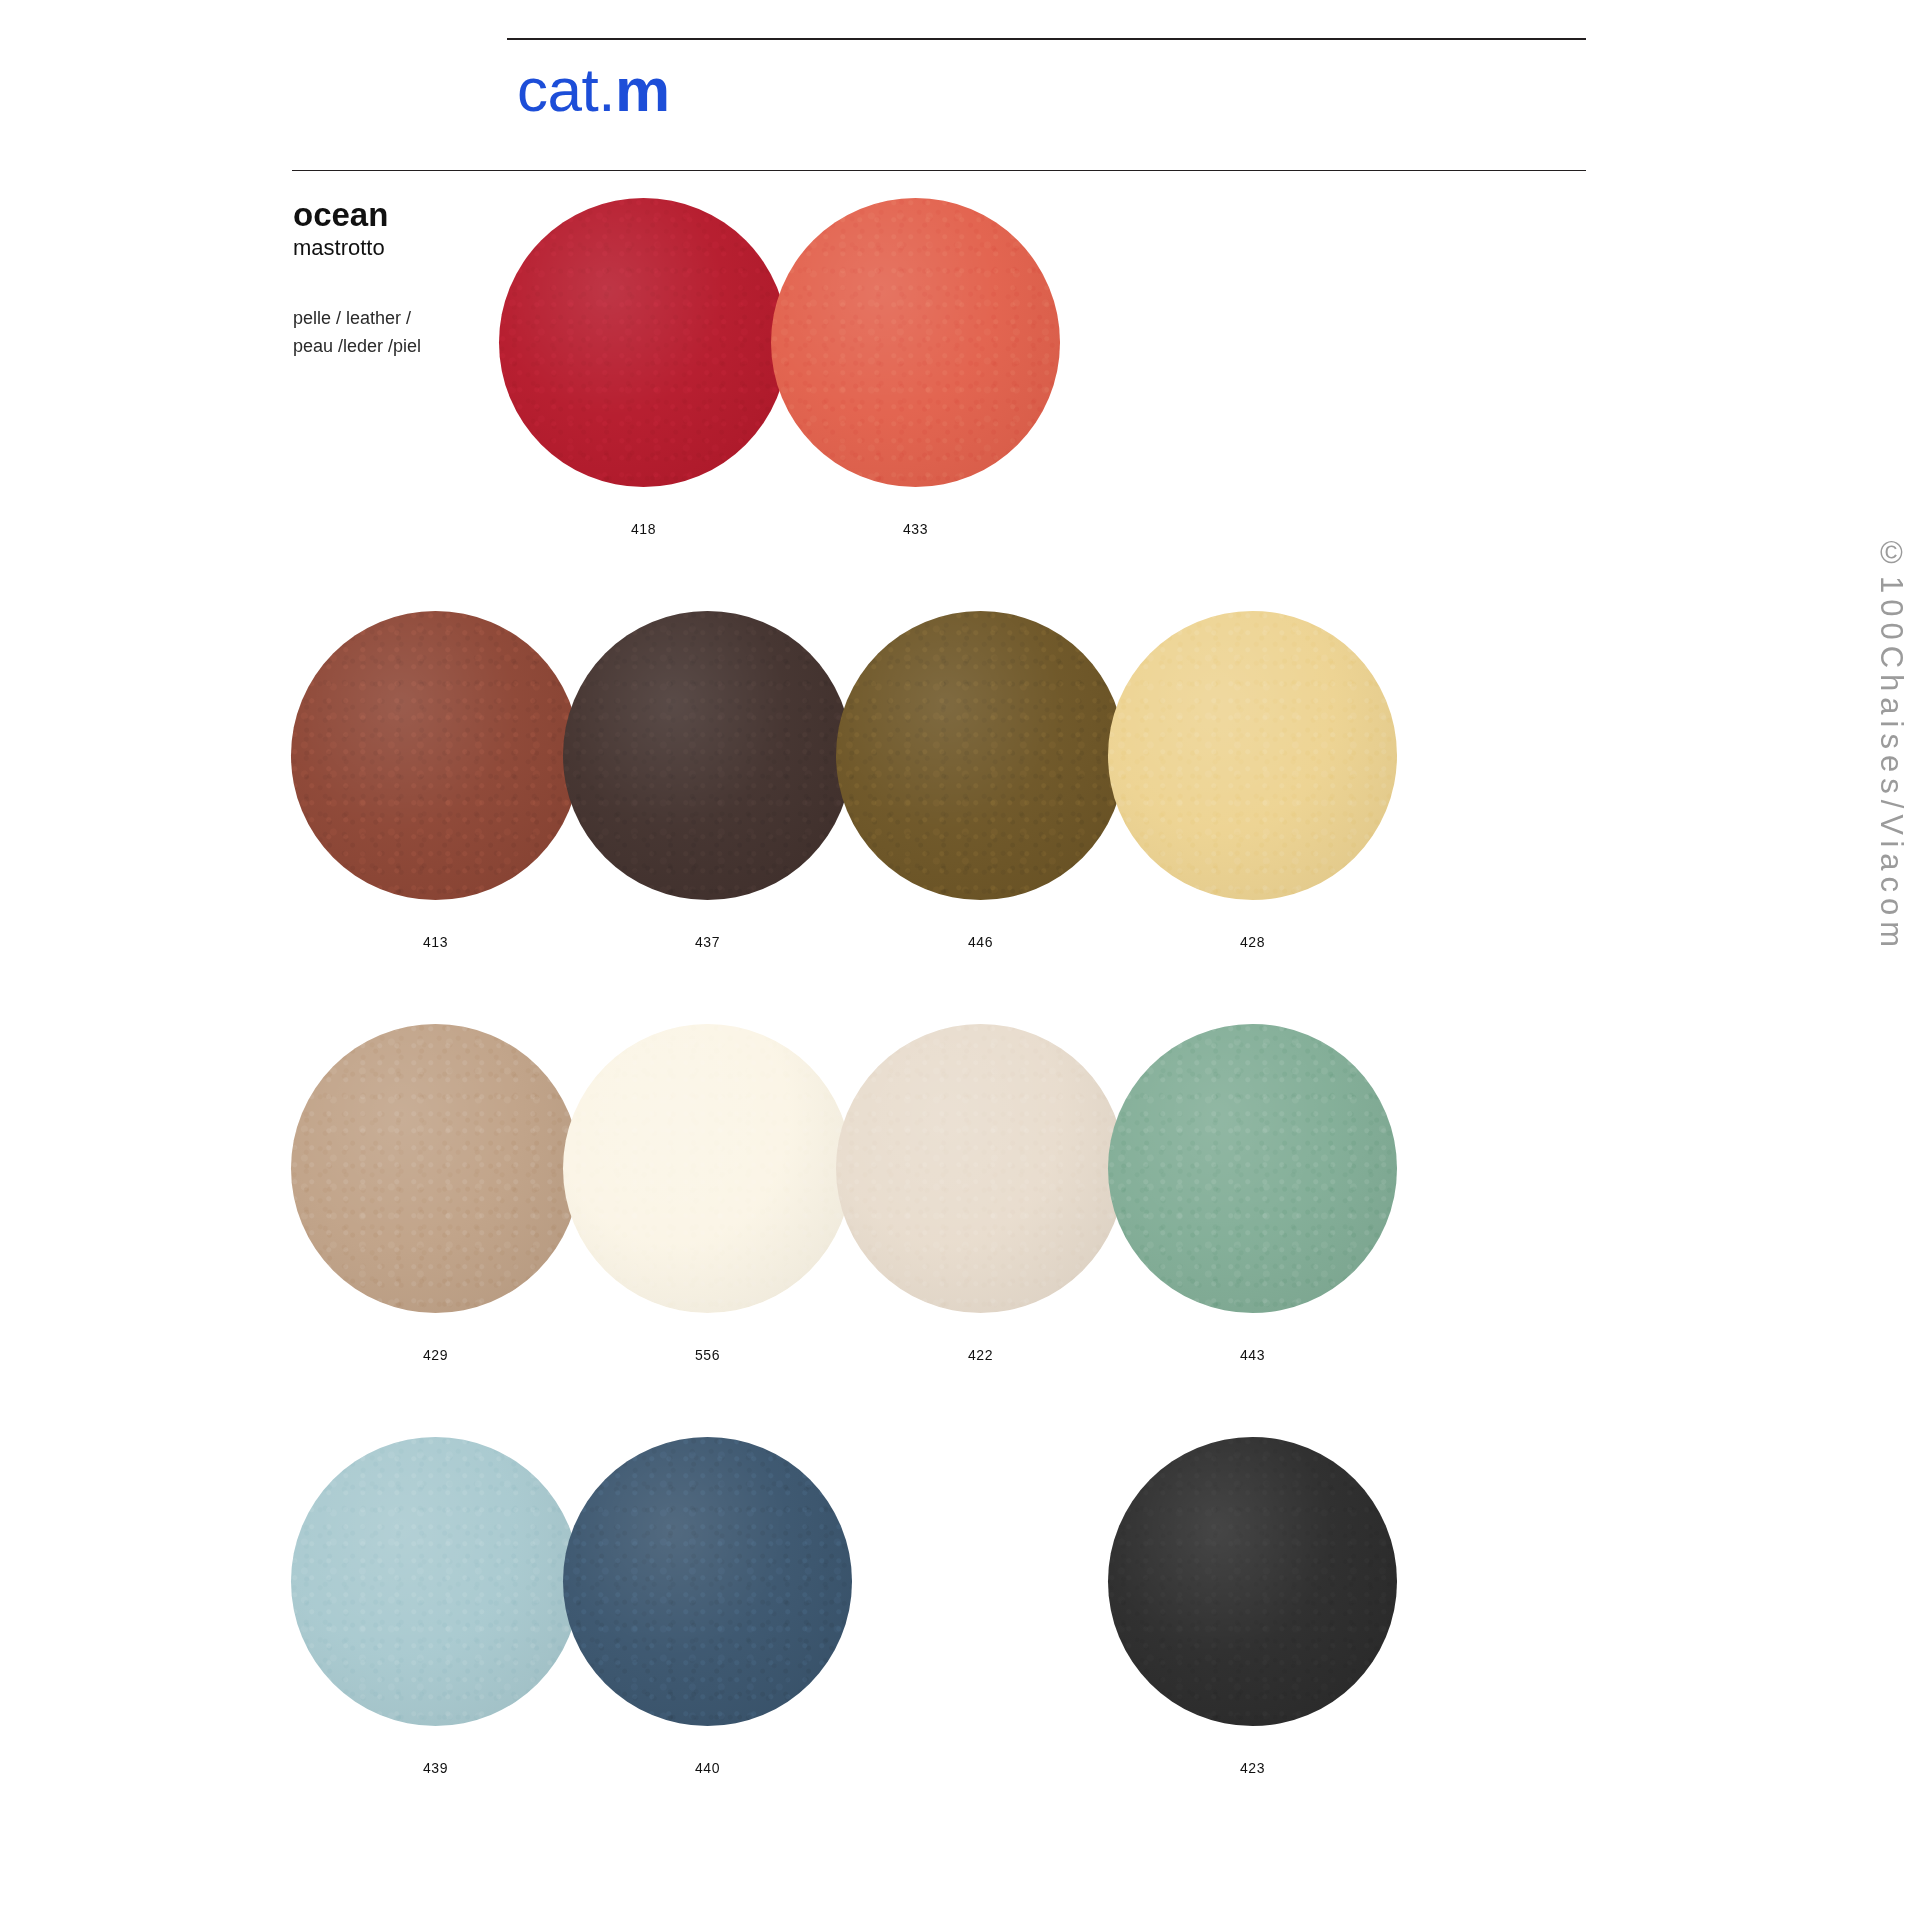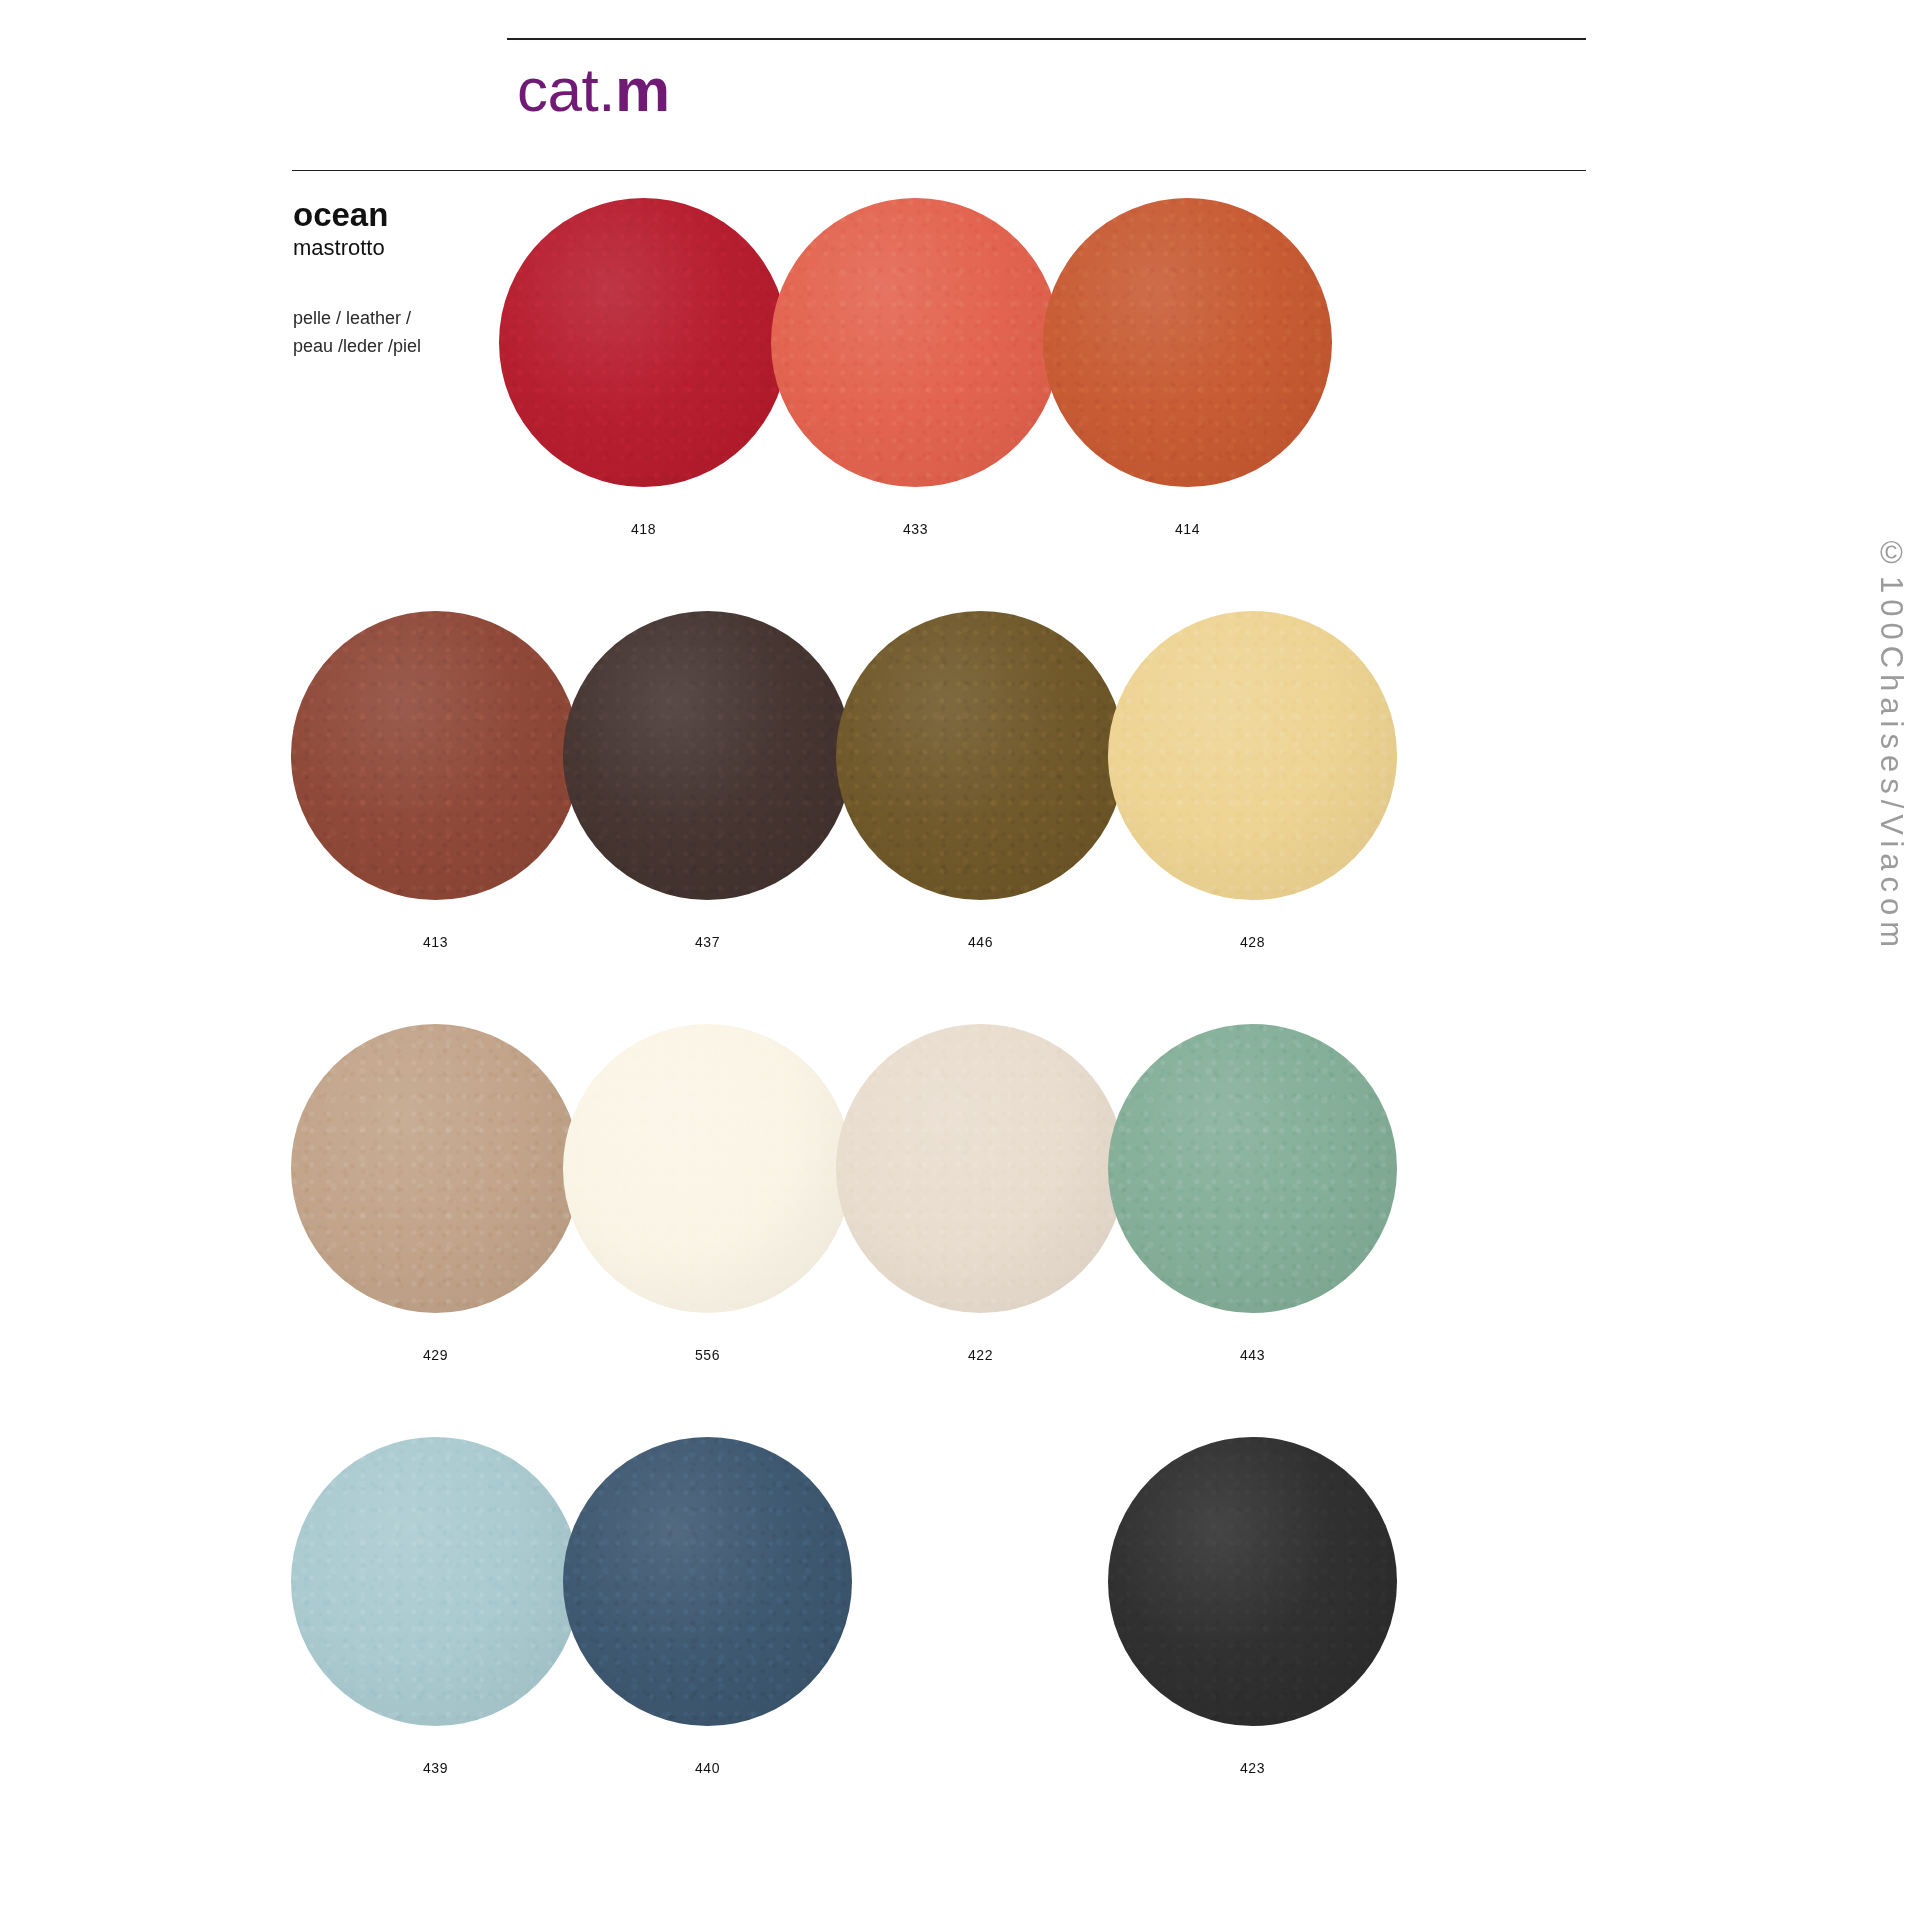--- a/index.html
+++ b/index.html
@@ -24,21 +24,21 @@
     width: 1079px;
     height: 2px;
     background: #231f20;
   }
   #cat-title {
     position: absolute;
     left: 517px;
     top: 54px;
     font-size: 62px;
     letter-spacing: -0.5px;
-    color: #701a75;
+    color: #1d4ed8;
     font-weight: 400;
     white-space: nowrap;
   }
   #cat-title .bold {
     font-weight: 700;
   }
   #second-rule {
     position: absolute;
     left: 292px;
     top: 170px;
@@ -171,27 +171,20 @@
         </div>
         <div class="swatch-code">418</div>
       </div>
       <div class="swatch-cell" style="left: 480px;">
         <div class="swatch-disc" style="background: rgb(226, 96, 75);">
           <div class="grain"></div>
           <div class="sheen"></div>
         </div>
         <div class="swatch-code">433</div>
       </div>
-      <div class="swatch-cell" style="left: 752px;">
-        <div class="swatch-disc" style="background: rgb(198, 87, 47);">
-          <div class="grain"></div>
-          <div class="sheen"></div>
-        </div>
-        <div class="swatch-code">414</div>
-      </div>
     </div>
     <div class="swatch-row">
       <div class="swatch-cell" style="left: 0px;">
         <div class="swatch-disc" style="background: rgb(140, 68, 51);">
           <div class="grain"></div>
           <div class="sheen"></div>
         </div>
         <div class="swatch-code">413</div>
       </div>
       <div class="swatch-cell" style="left: 272px;">

